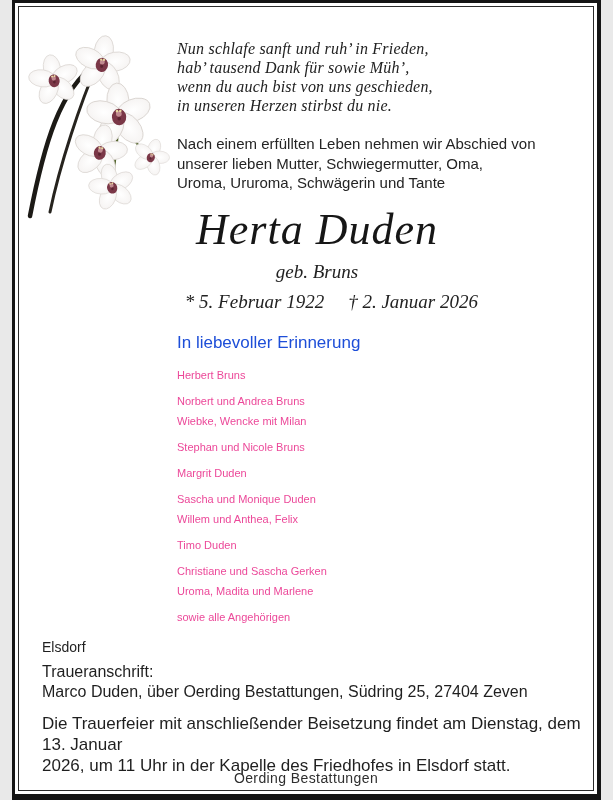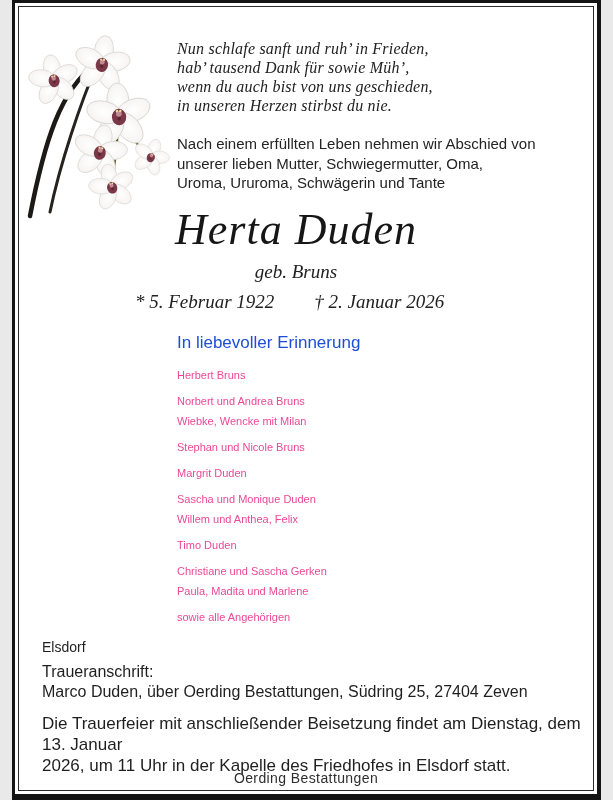--- a/index.html
+++ b/index.html
@@ -22,32 +22,32 @@
   }
   .abs{position:absolute;}
   
   .script{
     font-family:"Liberation Serif","DejaVu Serif",serif;
     font-style:italic;
     color:#222;
   }
   .poem{left:162px;top:36px;font-size:16px;line-height:19px;letter-spacing:0.2px;}
   .intro{left:162px;top:131px;font-size:15px;line-height:19.5px;color:#242424;}
-  .header-block{left:120px;top:202px;width:322px;text-align:center;}
+  .header-block{left:141px;top:202px;width:322px;text-align:center;}
   .deceased-name{
     font-family:"Liberation Serif","DejaVu Serif",serif;
     font-style:italic;
     font-size:44px;
     font-weight:normal;
     margin:0;line-height:50px;
     color:#161616;
     letter-spacing:1px;
   }
   .maiden{font-size:19px;line-height:22px;margin-top:6px;}
-  .dates{display:flex;justify-content:flex-start;gap:40px;font-size:19px;margin-top:8px;}
+  .dates{display:flex;justify-content:flex-end;gap:24px;font-size:19px;margin-top:8px;}
   .remembrance{left:162px;top:330px;font-size:17px;color:#1d4ed8;}
   .mourners{left:162px;top:362px;font-size:11px;line-height:20px;color:#ec4899;}
   .mourner-group{margin-bottom:6px;}
   .closing{margin-top:0px;}
   .place{left:27px;top:636px;font-size:14px;}
   .addr-label{left:27px;top:660px;font-size:16px;}
   .addr-text{left:27px;top:680px;font-size:16px;}
   .ceremony{left:27px;top:710px;width:565px;font-size:17px;line-height:21px;}
   .footer{left:0;right:0;top:767px;text-align:center;font-size:14px;letter-spacing:0.4px;color:#2e2e2e;}
   .orchid{left:5px;top:31px;}
@@ -135,21 +135,21 @@
       </div>
       <div class="mourner-group">
         <div>Sascha und Monique Duden</div>
         <div>Willem und Anthea, Felix</div>
       </div>
       <div class="mourner-group">
         <div>Timo Duden</div>
       </div>
       <div class="mourner-group">
         <div>Christiane und Sascha Gerken</div>
-        <div>Paula, Madita und Marlene</div>
+        <div>Uroma, Madita und Marlene</div>
       </div>
       <div class="closing">sowie alle Angehörigen</div>
     </div>
 
   <div class="abs place">Elsdorf</div>
 
   <div class="abs addr-label">Traueranschrift:</div>
   <div class="abs addr-text">Marco Duden, über Oerding Bestattungen, Südring 25, 27404 Zeven</div>
 
   <div class="abs ceremony">

